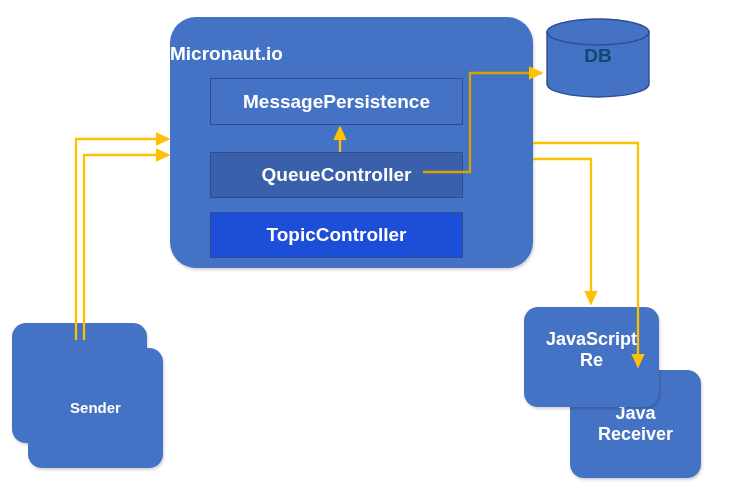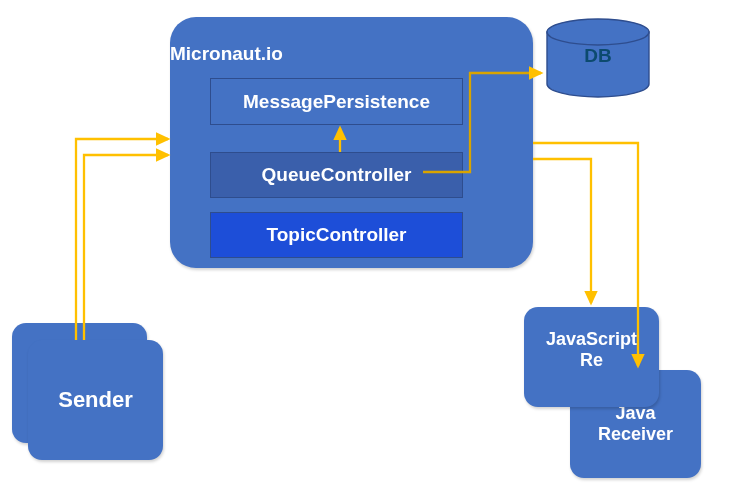--- a/index.html
+++ b/index.html
@@ -104,27 +104,27 @@
     left: 12px;
     top: 323px;
     width: 135px;
     height: 120px;
     background: #4472C4;
     border-radius: 14px;
     box-shadow: 1px 2px 3px rgba(0,0,0,0.18);
   }
   #sender-front {
     left: 28px;
-    top: 340px;
+    top: 348px;
     width: 135px;
     height: 120px;
     background: #4472C4;
     border-radius: 14px;
     box-shadow: 1px 2px 3px rgba(0,0,0,0.18);
-    font-size: 22px;
+    font-size: 15px;
   }
   
   #js-receiver {
     left: 524px;
     top: 307px;
     width: 135px;
     height: 100px;
     background: #4472C4;
     border-radius: 14px;
     box-shadow: 1px 2px 3px rgba(0,0,0,0.18);

